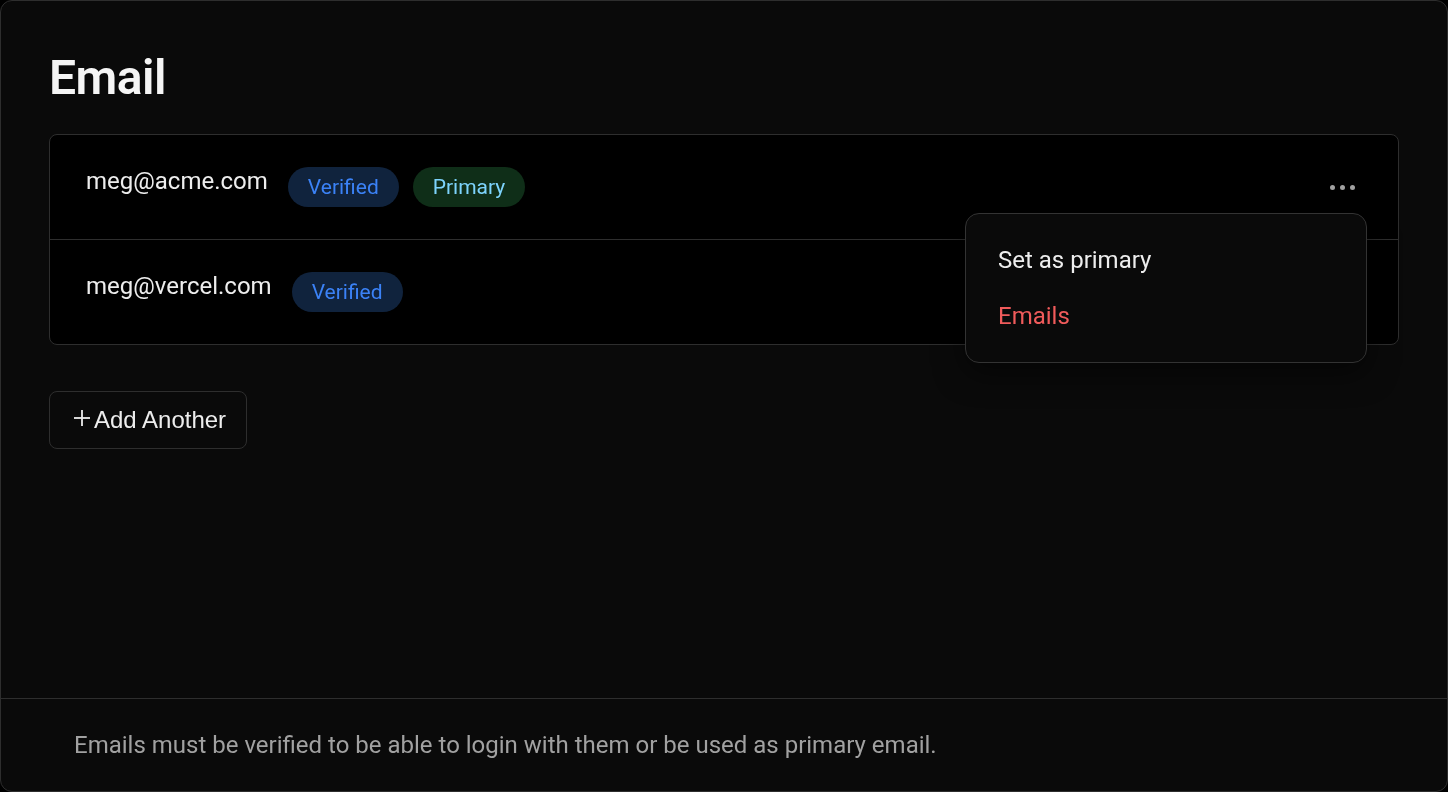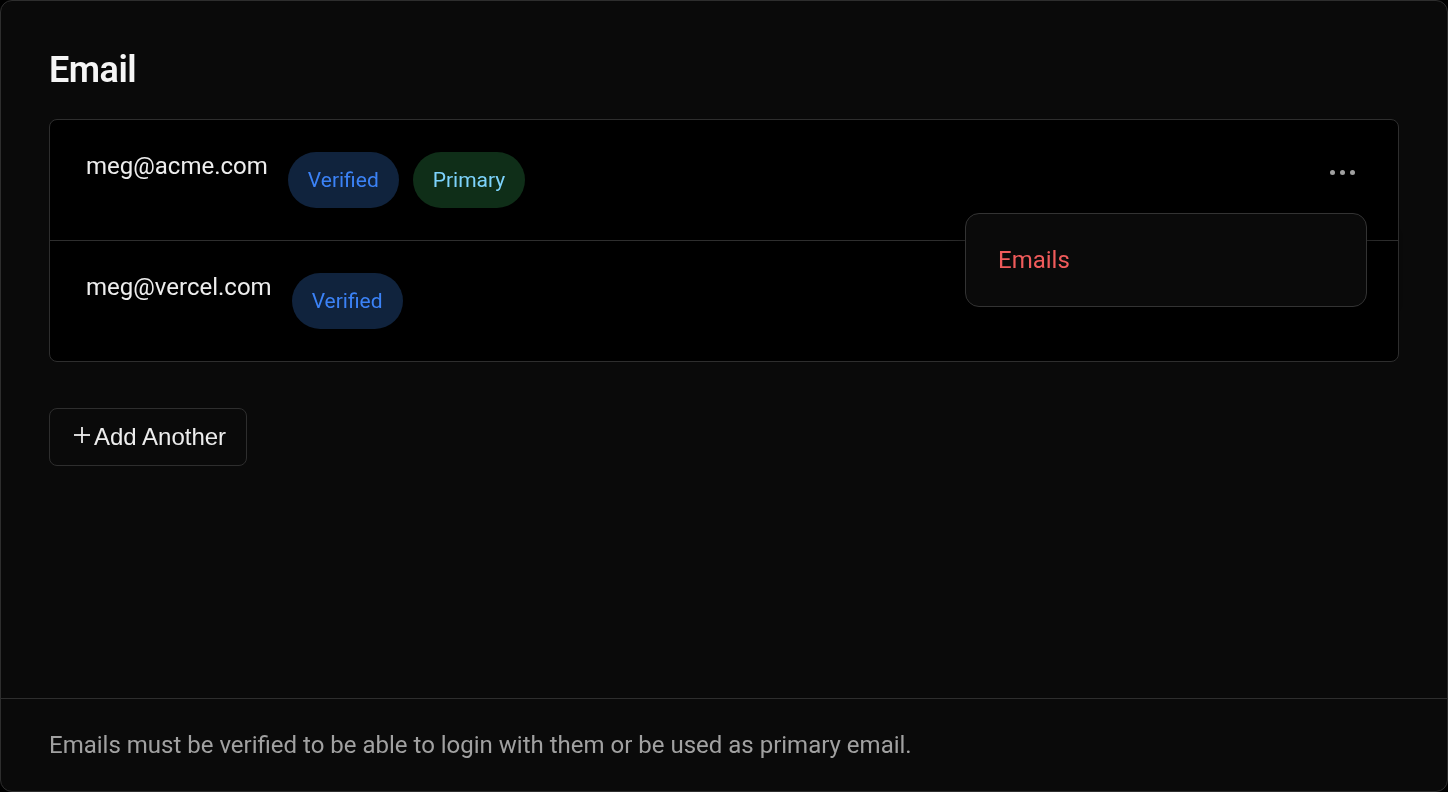--- a/index.html
+++ b/index.html
@@ -24,21 +24,21 @@
       width: 100%;
       height: 100%;
       position: relative;
     }
     
     .card-body {
       padding: 48px 48px 0 48px;
     }
     
     .title {
-      font-size: 36px;
+      font-size: 48px;
       font-weight: 600;
       color: #f5f5f5;
       margin-bottom: 28px;
       letter-spacing: -0.5px;
     }
     
     .description {
       font-size: 24px;
       line-height: 1.6;
       color: #a1a1a1;
@@ -67,21 +67,21 @@
     .email-address {
       font-size: 24px;
       color: #ededed;
       margin-right: 20px;
     }
     
     .badge {
       display: inline-flex;
       align-items: center;
       font-size: 21px;
-      padding: 16px 20px;
+      padding: 8px 20px;
       border-radius: 999px;
       margin-right: 14px;
       font-weight: 400;
     }
     
     .badge-verified {
       background: #10233d;
       color: #3b82f6;
     }
     
@@ -131,21 +131,21 @@
     }
     
     .plus-icon {
       display: flex;
       align-items: center;
       justify-content: center;
     }
     
     .card-footer {
       border-top: 1px solid #2e2e2e;
-      padding: 32px 48px;
+      padding: 32px 73px;
       position: absolute;
       bottom: 0;
       left: 0;
       right: 0;
     }
     
     .footer-text {
       font-size: 24px;
       color: #a1a1a1;
     }
@@ -221,15 +221,16 @@
       </span>
       <span>Add Another</span>
     </button>
   </div>
 
   <div class="card-footer">
     <p class="footer-text">Emails must be verified to be able to login with them or be used as primary email.</p>
   </div>
 
   <div class="popup-menu">
+    <div class="menu-item">Set as primary</div>
     <div class="menu-item menu-item-danger">Emails</div>
   </div>
 </div>
 
 </body></html>

